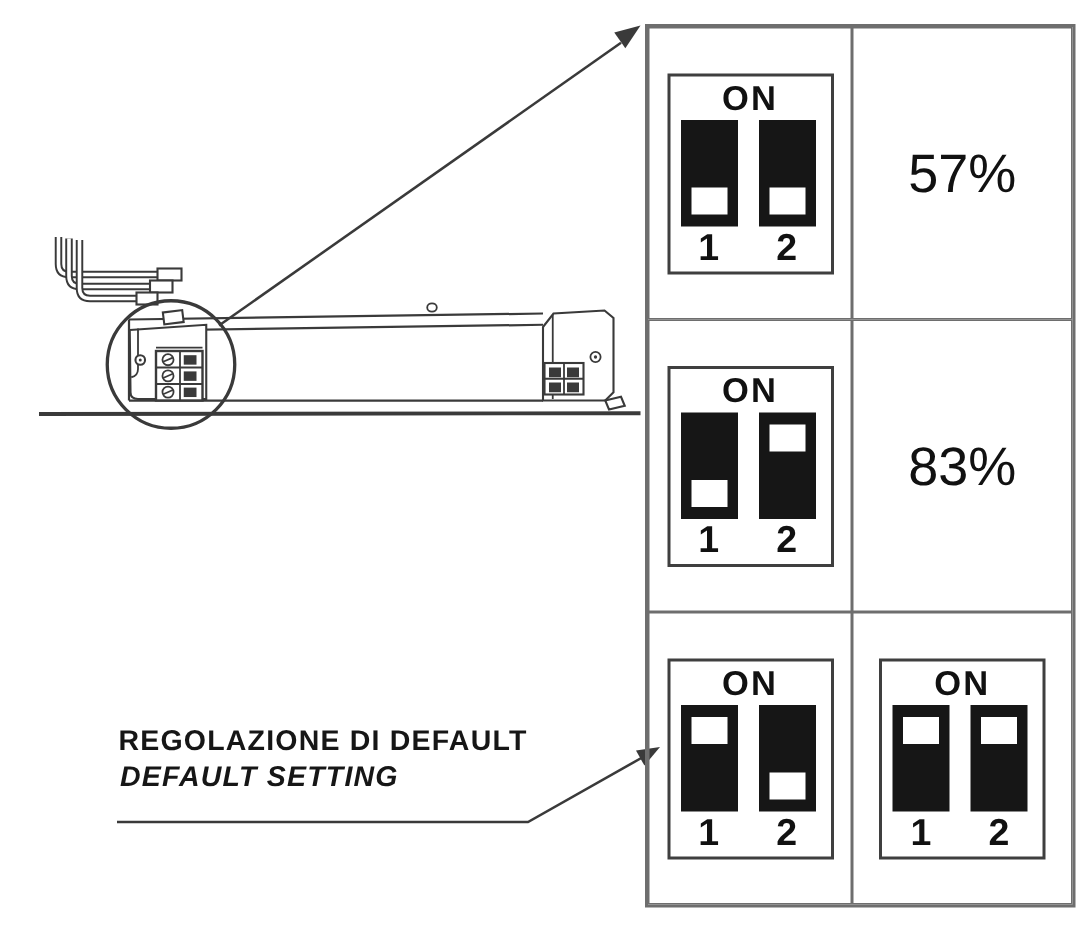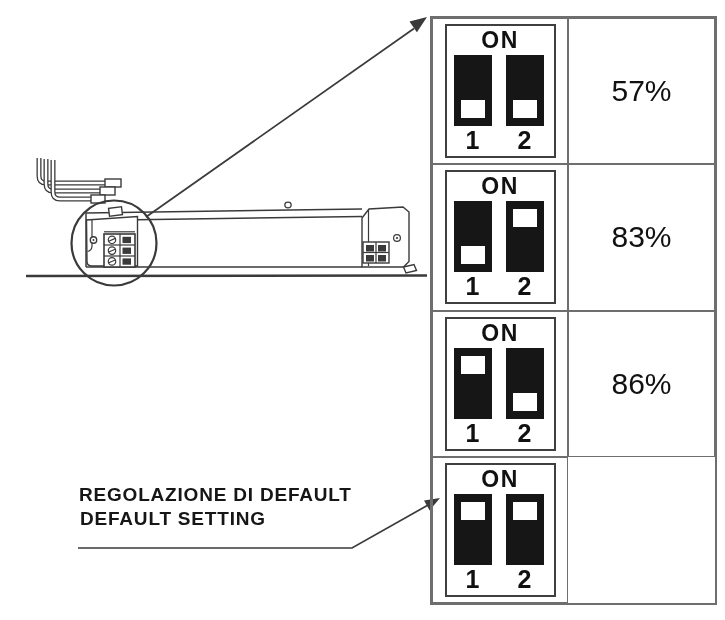--- a/index.html
+++ b/index.html
@@ -27,24 +27,24 @@
     padding:1px 0 3px;}
   .on-label{text-align:center;font-weight:bold;font-size:23px;letter-spacing:1.5px;
     color:var(--txt);line-height:26px;}
   .sw-row,.num-row{display:flex;justify-content:space-between;padding:0 10px 0 7px;}
   .switch{position:relative;width:38px;height:71px;background:var(--sw);}
   .switch .slider{position:absolute;left:7px;width:24px;height:18px;background:#ffffff;}
   .switch.pos-on .slider{top:8px;}
   .switch.pos-off .slider{bottom:8px;}
   .num-row span{width:38px;text-align:center;font-weight:bold;font-size:25px;
     color:var(--txt);line-height:1;}
-  .percent{font-size:30px;color:var(--txt);}
+  .percent{font-size:36px;color:var(--txt);}
   .label-line{position:absolute;white-space:nowrap;color:#161616;font-weight:bold;
     font-size:19px;letter-spacing:0.8px;line-height:22px;}
-  .label-line.it{}
+  .label-line.it{font-style:italic;}
 </style>
 </head>
 <body>
 
 <div class="stage">
 
   <svg class="illus" width="725" height="620" viewBox="0 0 725 620">
 
     <g>
       <path class="wire-outer" d="M39,158 V176 Q39,183 46,183 H106"></path>
@@ -177,23 +177,20 @@
           <div class="switch pos-off">
               <div class="slider"></div>
             </div>
         </div>
         <div class="num-row">
           <span>1</span>
           <span>2</span>
         </div>
       </div>
     </div>
-    <div class="cell">
-      <div class="percent">86%</div>
-    </div>
 
     <div class="cell">
       <div class="dip-box">
         <div class="on-label">ON</div>
         <div class="sw-row">
           <div class="switch pos-on">
               <div class="slider"></div>
             </div>
           <div class="switch pos-on">
               <div class="slider"></div>

